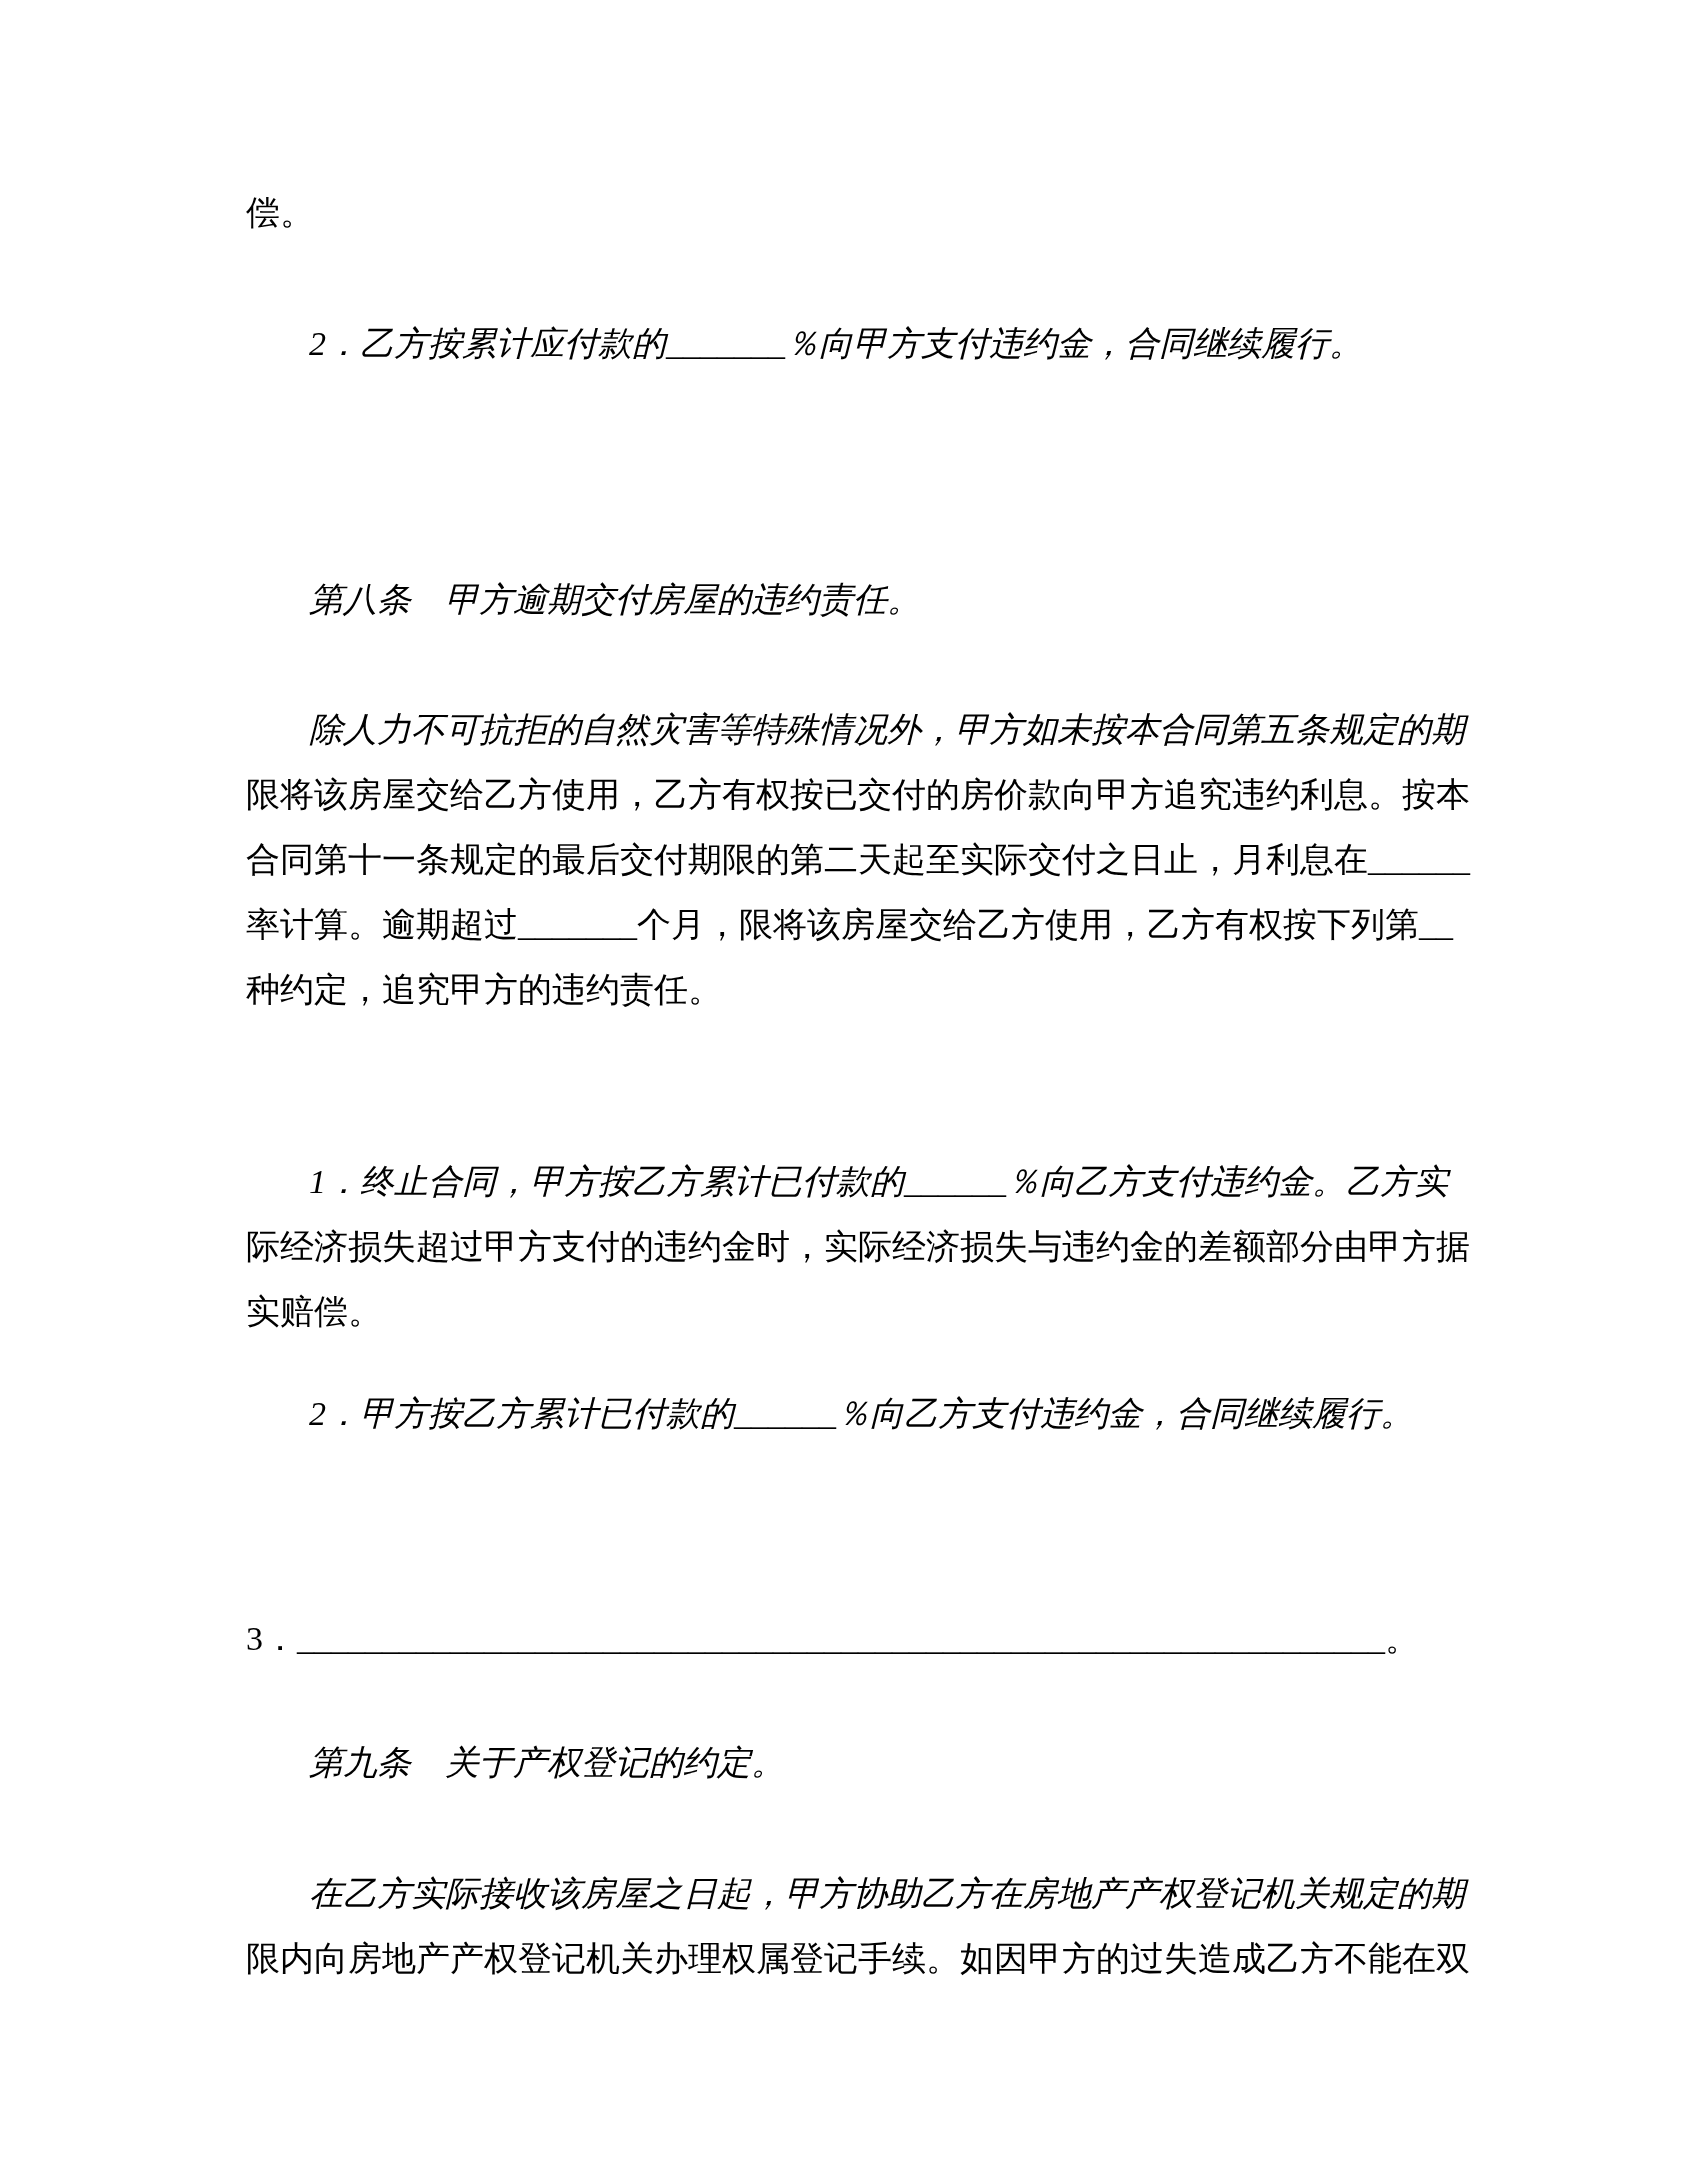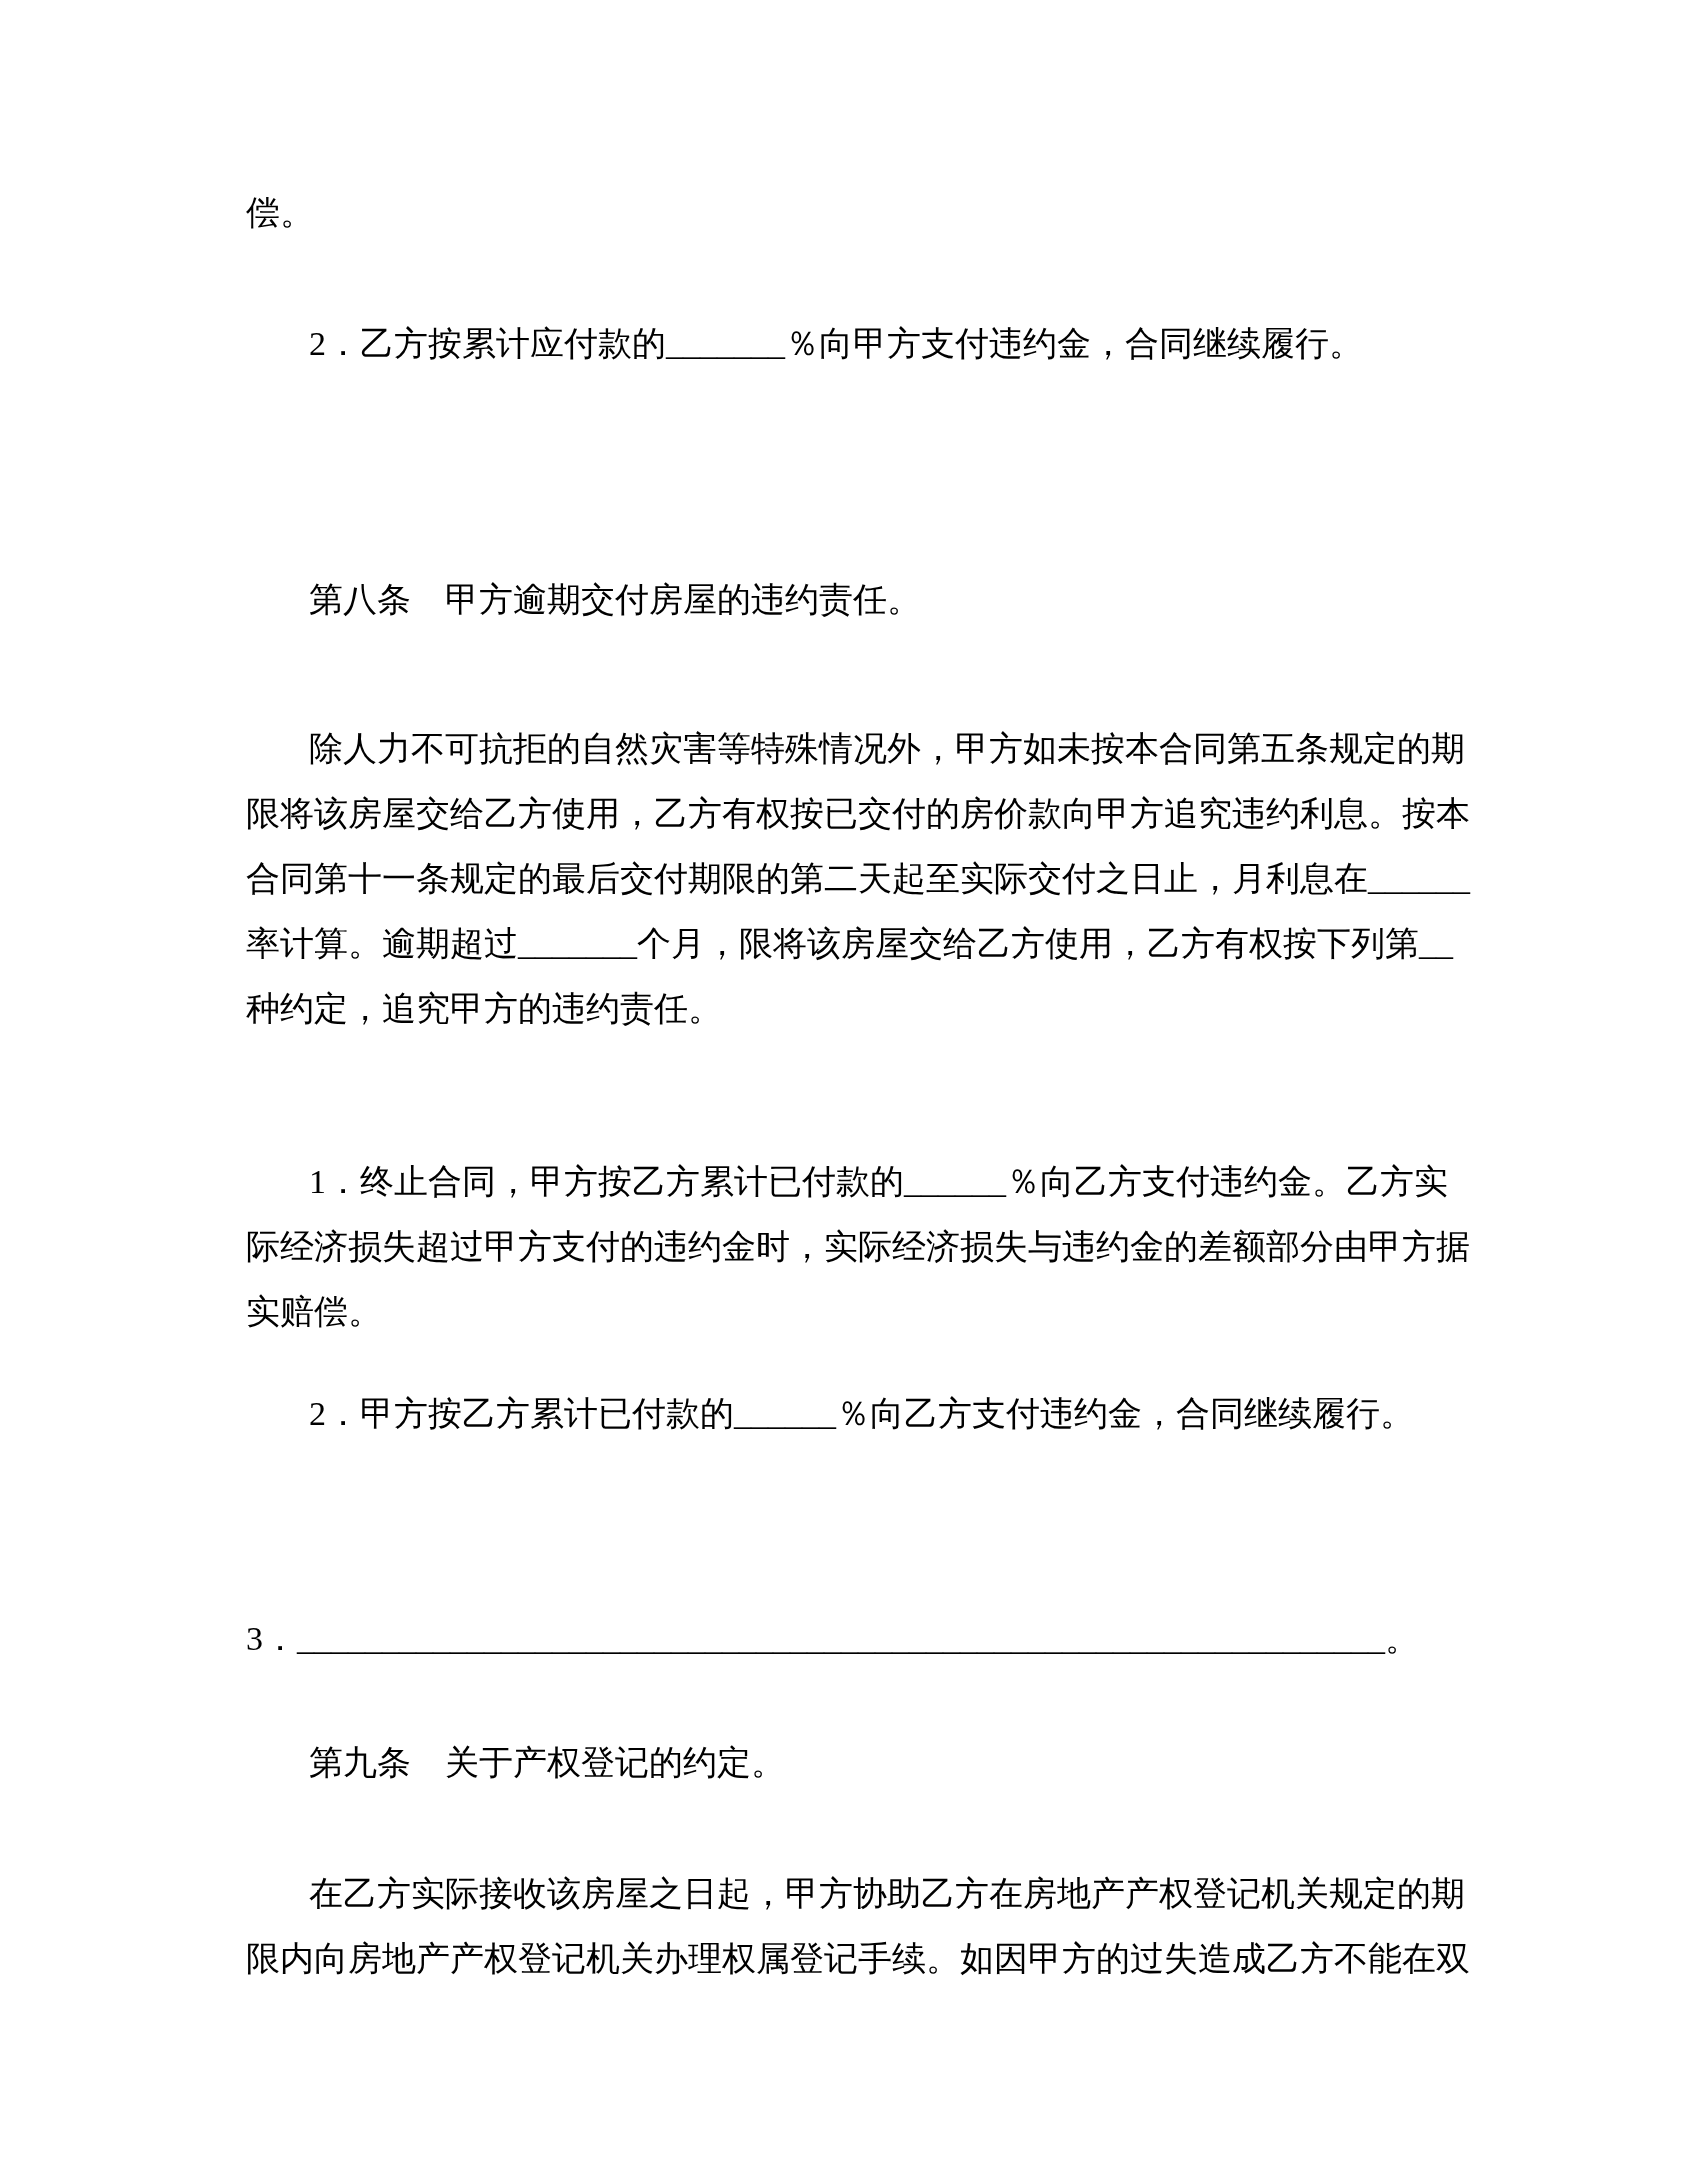--- a/index.html
+++ b/index.html
@@ -23,41 +23,42 @@
   }
   .line {
     font-size: 34px;
     line-height: 65px;
     height: 65px;
     white-space: nowrap;
     letter-spacing: 0;
   }
   .indent {
     padding-left: 63px;
+    font-style: italic;
   }
 </style>
 </head>
 <body>
 
 <div class="page">
 
   <div class="para" style="top:180px">
     <div class="line">偿。</div>
   </div>
 
   <div class="para" style="top:311px">
     <div class="line indent">2．乙方按累计应付款的_______％向甲方支付违约金，合同继续履行。</div>
   </div>
 
 
   <div class="para" style="top:567px">
     <div class="line indent">第八条　甲方逾期交付房屋的违约责任。</div>
   </div>
 
-  <div class="para" style="top:716px">
+  <div class="para" style="top:697px">
     <div class="line indent">除人力不可抗拒的自然灾害等特殊情况外，甲方如未按本合同第五条规定的期</div>
     <div class="line">限将该房屋交给乙方使用，乙方有权按已交付的房价款向甲方追究违约利息。按本</div>
     <div class="line">合同第十一条规定的最后交付期限的第二天起至实际交付之日止，月利息在______</div>
     <div class="line">率计算。逾期超过_______个月，限将该房屋交给乙方使用，乙方有权按下列第__</div>
     <div class="line">种约定，追究甲方的违约责任。</div>
   </div>
 
   <div class="para" style="top:1149px">
     <div class="line indent">1．终止合同，甲方按乙方累计已付款的______％向乙方支付违约金。乙方实</div>
     <div class="line">际经济损失超过甲方支付的违约金时，实际经济损失与违约金的差额部分由甲方据</div>

